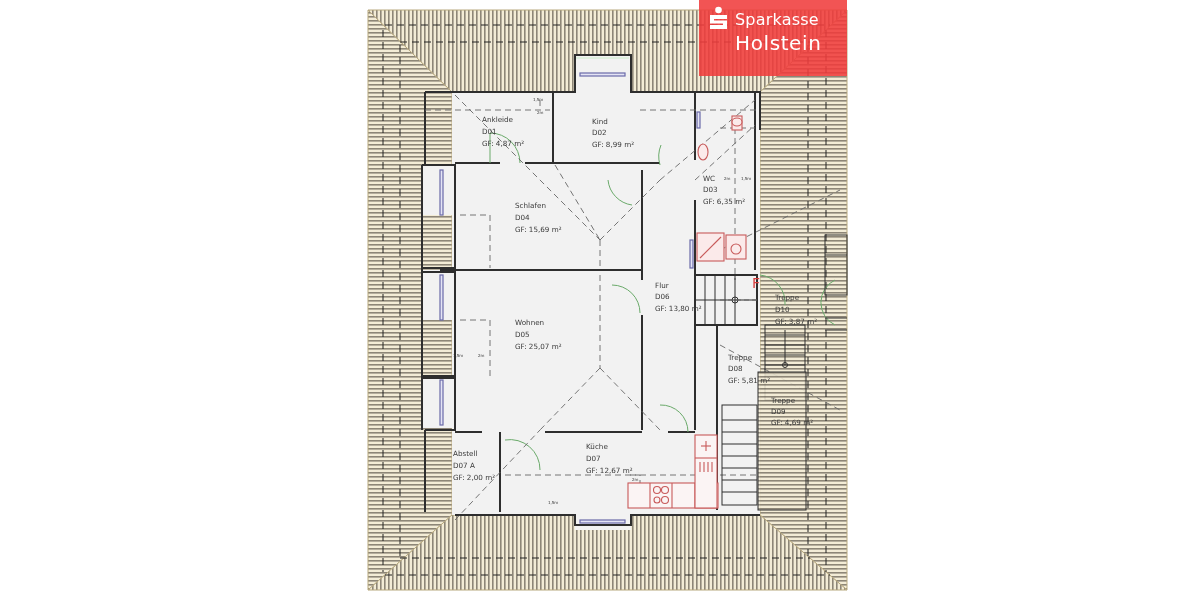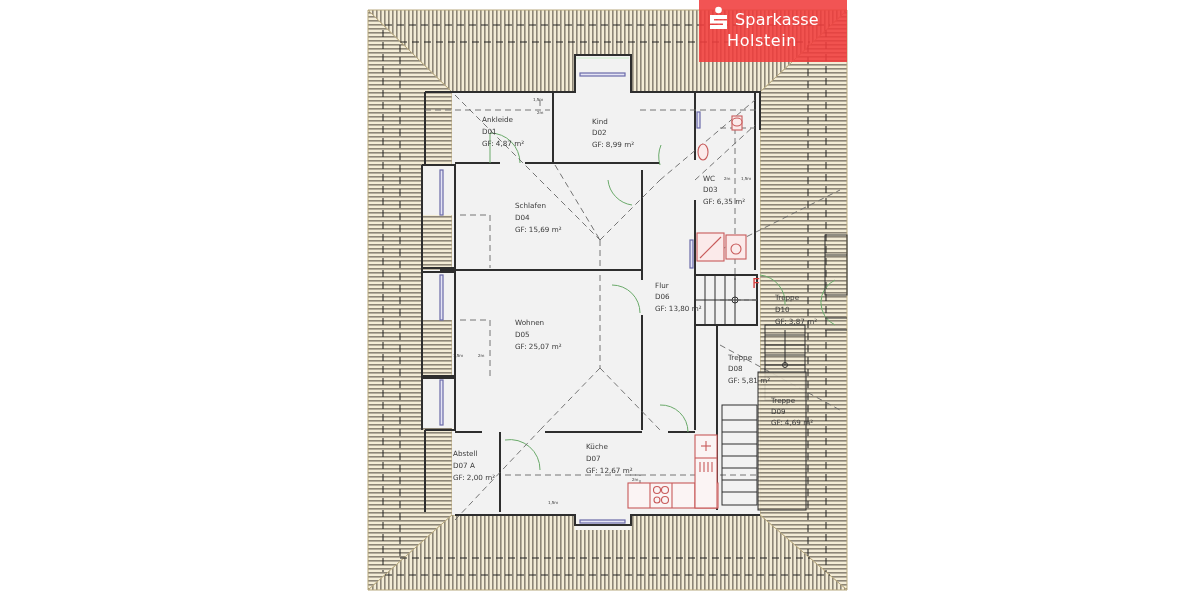--- a/index.html
+++ b/index.html
@@ -1,23 +1,23 @@
 <!DOCTYPE html>
 <html><head>
 <meta charset="utf-8">
 <style>
   html, body { margin:0; padding:0; background:#ffffff; }
   body { width:1200px; height:600px; position:relative; overflow:hidden; font-family:"Liberation Sans", sans-serif; }
   #plan { position:absolute; left:0; top:0; width:1200px; height:600px; }
   .lbl { font-family:"DejaVu Sans", sans-serif; font-size:7.2px; fill:#3a3a3a; }
   .dim { font-family:"DejaVu Sans", sans-serif; font-size:4px; fill:#333; }
-  .brand { position:absolute; left:699px; top:0; width:148px; height:62px; background:rgba(240,60,60,0.88); }
+  .brand { position:absolute; left:699px; top:0; width:148px; height:76px; background:rgba(240,60,60,0.88); }
   .brand .logo { position:absolute; left:9px; top:6px; width:21px; height:26px; }
   .brand .t1 { position:absolute; left:36px; top:10px; color:#fff; font-family:"DejaVu Sans", sans-serif; font-size:16px; letter-spacing:0.2px; }
-  .brand .t2 { position:absolute; left:28px; top:31px; color:#fff; font-family:"DejaVu Sans", sans-serif; font-size:16px; letter-spacing:0.6px; }
+  .brand .t2 { position:absolute; left:36px; top:31px; color:#fff; font-family:"DejaVu Sans", sans-serif; font-size:20px; letter-spacing:0.6px; }
 </style>
 </head>
 <body>
 
 <svg id="plan" viewBox="0 0 1200 600" xmlns="http://www.w3.org/2000/svg">
   <defs>
     <pattern id="roofH" width="4" height="4" patternUnits="userSpaceOnUse">
       <rect width="4" height="4" fill="#f3ecd6"></rect>
       <rect y="0" width="4" height="1.6" fill="#8d8677"></rect>
     </pattern>

